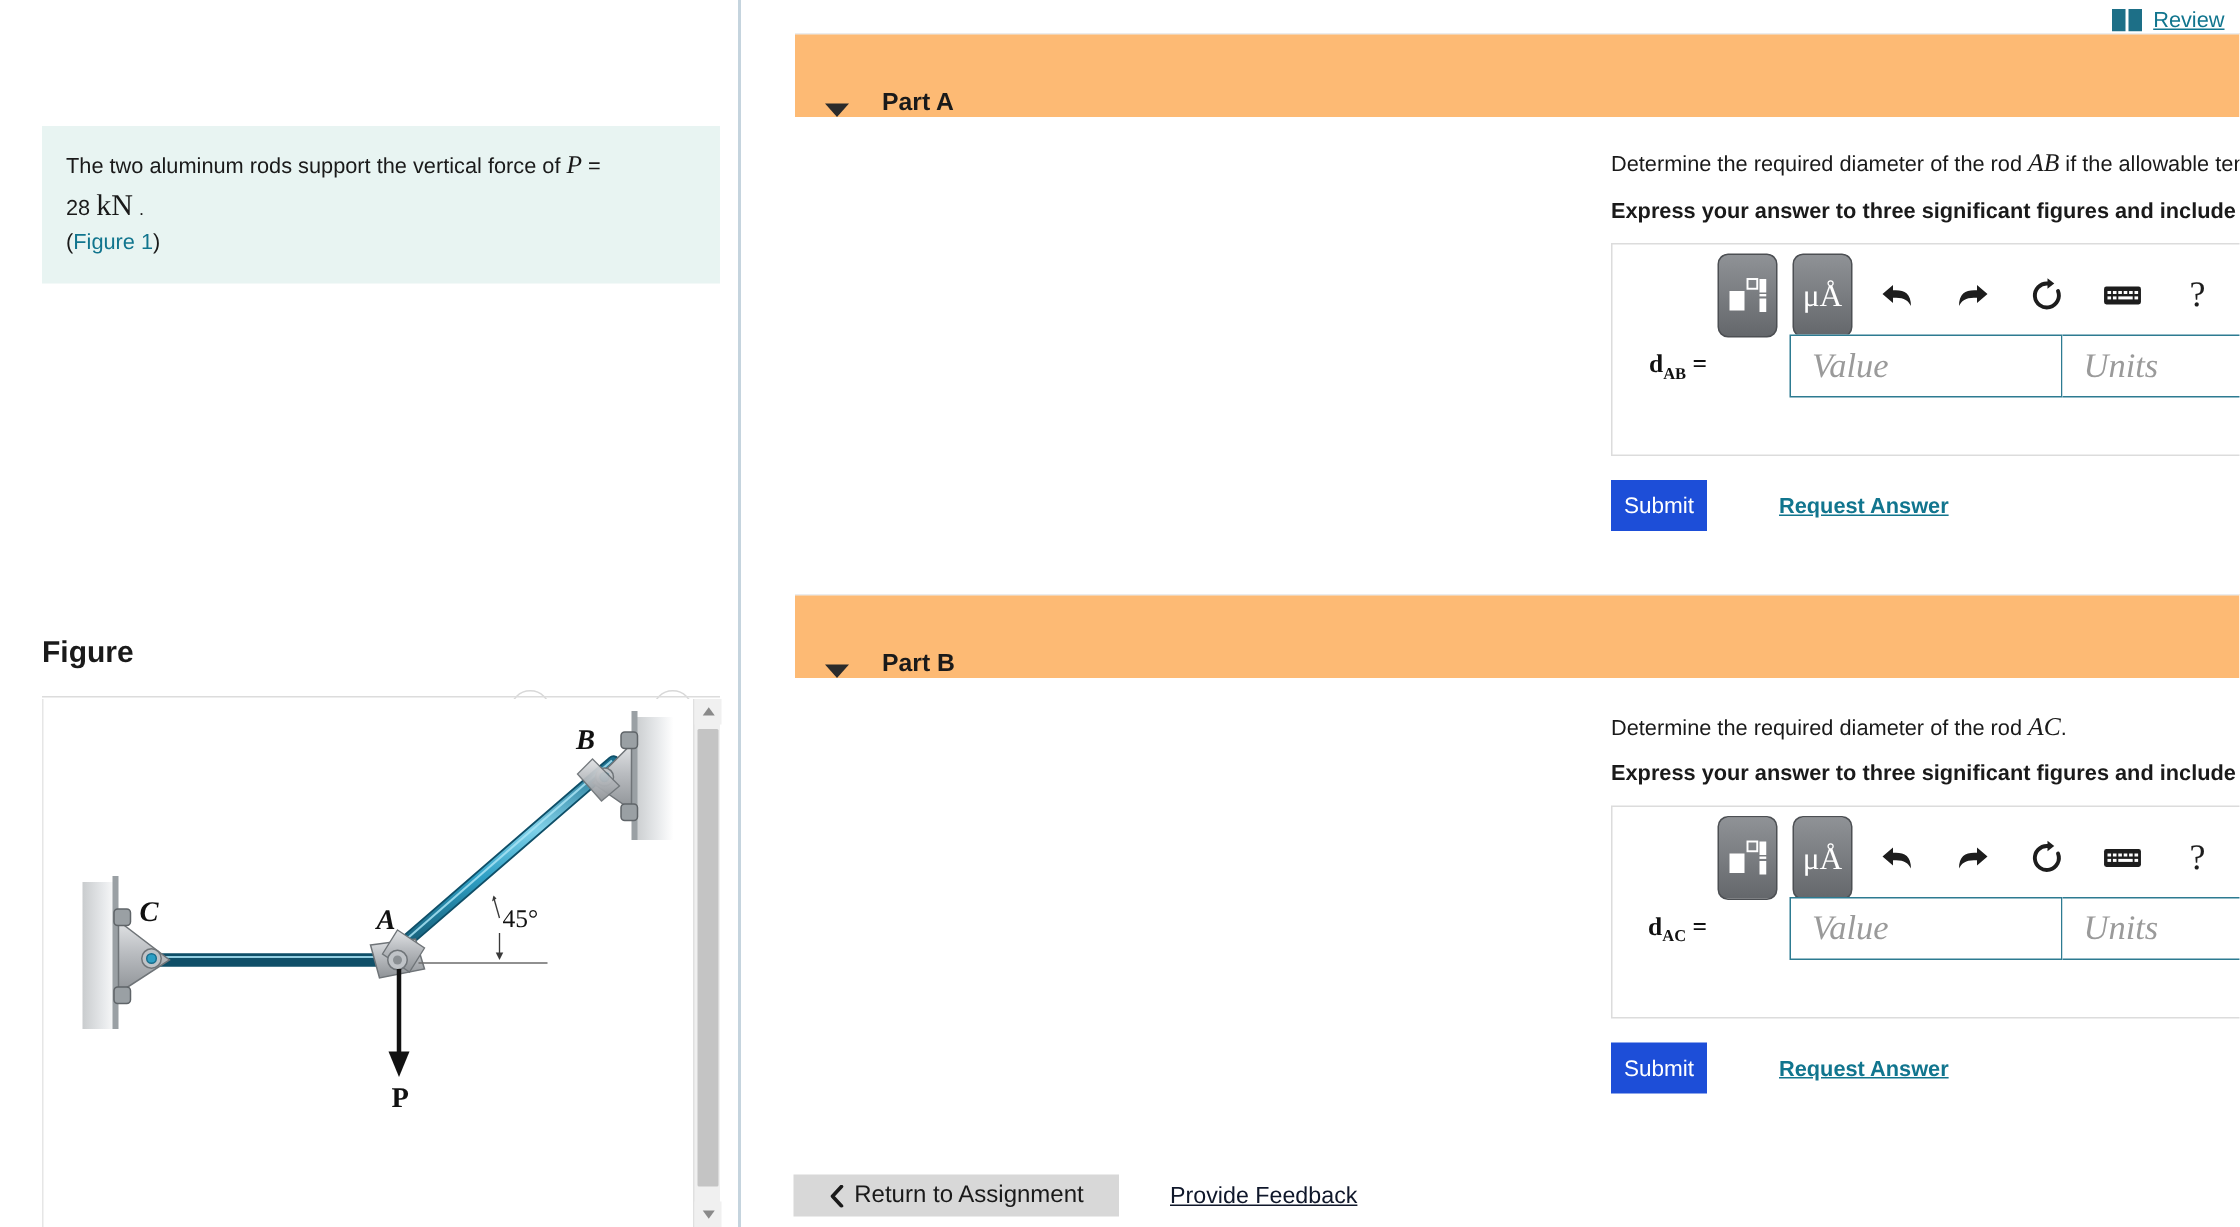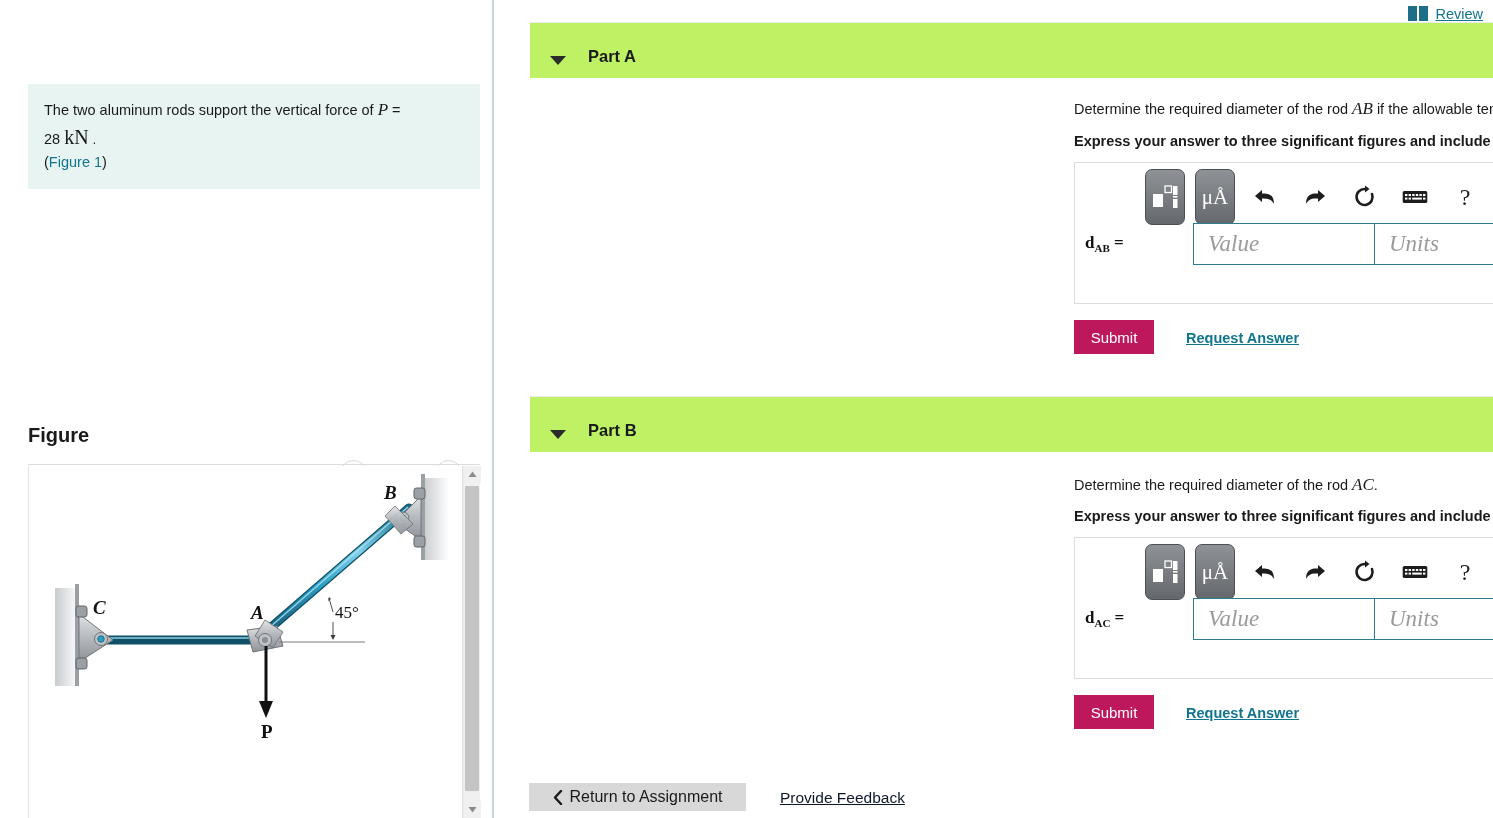--- a/index.html
+++ b/index.html
@@ -75,22 +75,22 @@
   .right { position: absolute; left: 494px; top: 0; width: 999px; height: 818px; }
 
   .review-bar {
     position: absolute; right: 10px; top: 6px;
     display: flex; gap: 7px; cursor: pointer;
   }
   .review-text { color: #11758e; font-size: 14.5px; text-decoration: underline; }
 
   .part-header {
     position: absolute; left: 36px; width: 963px; height: 56px;
-    background: #bef264; border-top: 1px solid #ececec;
-    display: flex; align-items: center; padding-top: 12px;
+    background: #fdba74; border-top: 1px solid #ececec;
+    display: flex; align-items: flex-end; padding-top: 12px;
   }
   .caret {
     width: 0; height: 0; margin-left: 20px; margin-top: 8px;
     border-left: 8px solid transparent; border-right: 8px solid transparent;
     border-top: 9px solid #2b2b2b; cursor: pointer;
   }
   .part-label {
     margin-left: 22px; font-size: 16.5px; font-weight: bold; color: #1a1a1a;
   }
 
@@ -115,36 +115,36 @@
     cursor: pointer;
   }
   .ticon { width: 40px; height: 40px; display: flex; align-items: center; justify-content: center; cursor: pointer; }
   .tq { font-size: 24px; color: #1d1d1d; font-family: "Liberation Serif", serif; }
 
   .inputrow {
     position: absolute; left: 10px; top: 60px;
     display: flex; align-items: center;
   }
   .varlabel {
-    width: 62px; padding-right: 9px;
+    width: 62px; text-align: right; padding-right: 9px;
     font-family: "Liberation Serif", serif; font-weight: bold; font-size: 17px; color: #111;
   }
   .varlabel sub { font-size: 11px; }
   .fld {
     height: 42px; border: 1px solid #2d7b91; background: #fff;
     font-family: "Liberation Serif", serif; font-style: italic;
     font-size: 23px; color: #9a9a9a; padding-left: 14px;
     display: flex; align-items: center; cursor: text;
   }
   .fld-value { width: 182px; margin-left: 46px; }
   .fld-units { width: 183px; border-left: none; }
 
   .submit-btn {
-    position: absolute; width: 80px; height: 34px;
-    background: #be185d; color: #fff; border: none;
+    position: absolute; width: 64px; height: 34px;
+    background: #1d4ed8; color: #fff; border: none;
     font-size: 15px; font-family: "Liberation Sans", sans-serif;
     cursor: pointer;
   }
   .req-link {
     position: absolute; color: #11758e; font-size: 14.5px;
     font-weight: bold; text-decoration: underline; cursor: pointer;
   }
 
   .return-btn {
     position: absolute; left: 529px; top: 783px; width: 217px; height: 28px;

